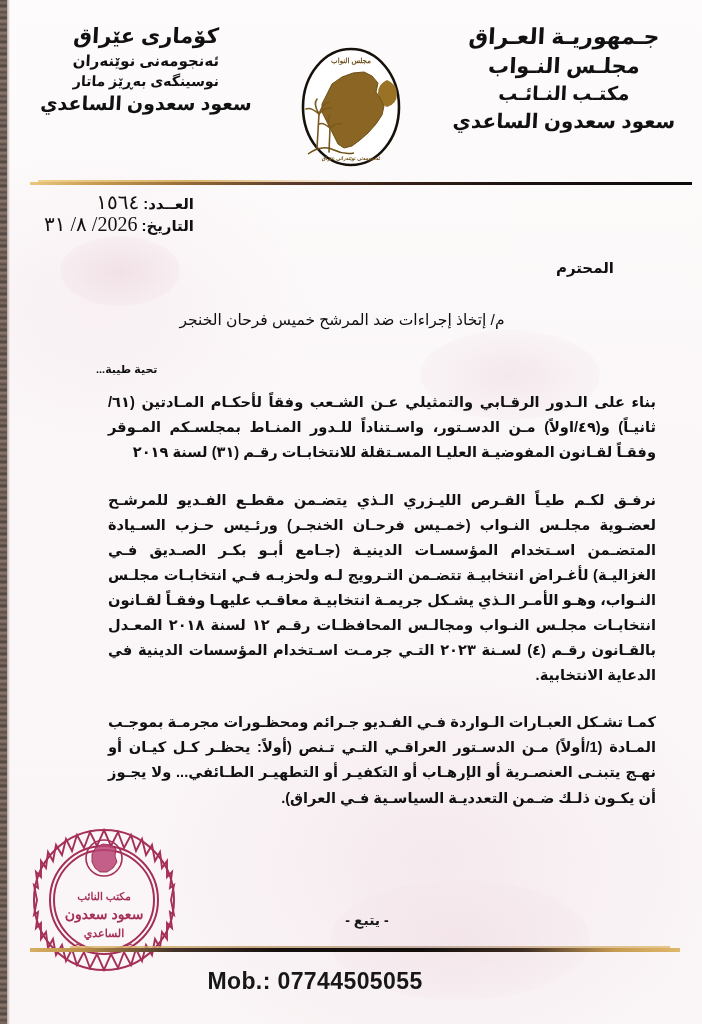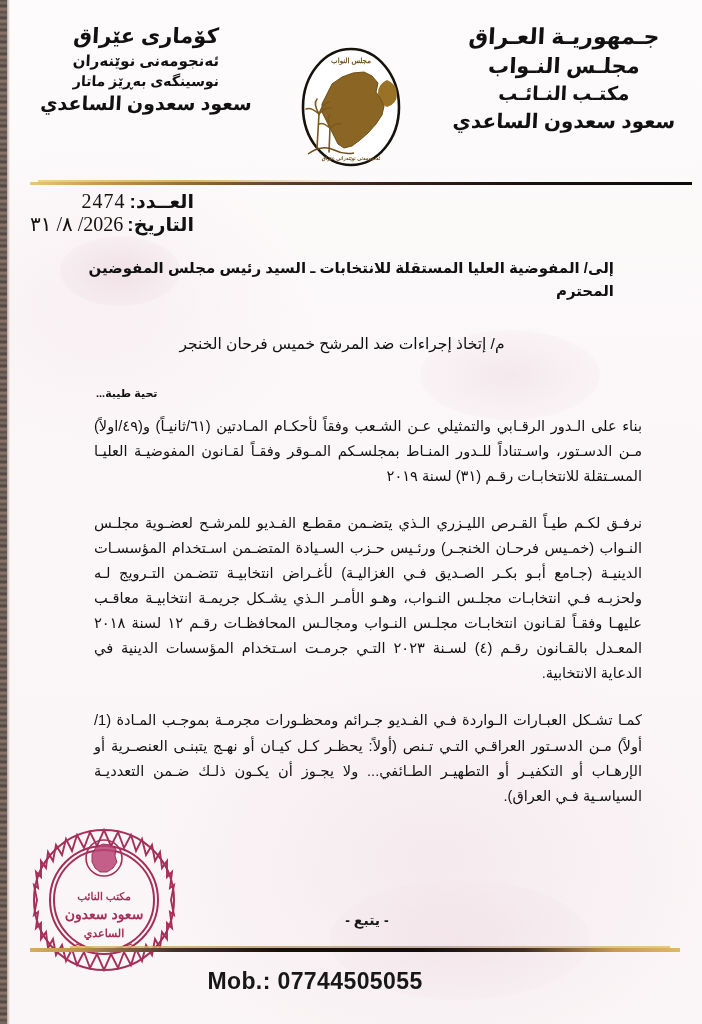--- a/index.html
+++ b/index.html
@@ -125,21 +125,21 @@
   .meta-row {
     position: absolute;
     display: flex;
     align-items: baseline;
     gap: 4px;
     direction: rtl;
   }
   .meta-num  { top: 0px;  right: 508px; }
   .meta-date { top: 22px; right: 508px; }
   .meta-label {
-    font-size: 19px;
+    font-size: 15px;
     font-weight: 700;
     color: #111;
     letter-spacing: -0.3px;
     white-space: nowrap;
   }
   .meta-value {
     font-family: "Liberation Serif", "DejaVu Serif", serif;
     font-size: 20px;
     font-weight: 400;
     color: #15110f;
@@ -182,23 +182,22 @@
     margin-right: 0;
     width: 560px;
     text-align: left;
     font-size: 11px;
     font-weight: 700;
     color: #111;
   }
   .para {
     margin-top: 16px;
     width: 548px;
-    margin-right: 14px;
     font-size: 14.6px;
-    font-weight: 400;
+    font-weight: 700;
     line-height: 1.72;
     color: #111;
     text-align: justify;
     text-justify: inter-word;
     letter-spacing: -0.1px;
   }
   .para.p1 { margin-top: 14px; }
   .para.p2 { margin-top: 22px; }
   .para.p3 { margin-top: 22px; }
 
@@ -301,32 +300,31 @@
         <text x="59" y="124" text-anchor="middle" font-family="'Liberation Sans', sans-serif" font-size="5.2" font-weight="700" fill="#6d4f18">ئه‌نجومه‌نی نوێنه‌رانی عێراق</text>
       </svg>
     </div>
   </div>
 
   <div class="rule-top"></div>
 
   <div class="meta">
     <div class="meta-row meta-num">
       <span class="meta-label">العــدد:</span>
-      <span class="meta-value">2474</span>
+      <span class="meta-value">١٥٦٤</span>
     </div>
     <div class="meta-row meta-date">
       <span class="meta-label">التاريخ:</span>
       <span class="meta-value">2026/ ٨/ ٣١</span>
     </div>
   </div>
 
   <div class="body">
 
     <div class="to-block">
-      <span>إلى/ المفوضية العليا المستقلة للانتخابات ـ السيد رئيس مجلس المفوضين</span>
       <span class="second">المحترم</span>
     </div>
 
     <div class="subject">م/ إتخاذ إجراءات ضد المرشح خميس فرحان الخنجر</div>
 
     <div class="greeting">تحية طيبة...</div>
 
     <p class="para p1">بناء على الـدور الرقـابي والتمثيلي عـن الشـعب وفقاً لأحكـام المـادتين (٦١/ثانيـاً) و(٤٩/اولاً) مـن الدسـتور، واسـتناداً للـدور المنـاط بمجلسـكم المـوقر وفقـاً لقـانون المفوضيـة العليـا المسـتقلة للانتخابـات رقـم (٣١) لسنة ٢٠١٩</p>
     <p class="para p2">نرفـق لكـم طيـاً القـرص الليـزري الـذي يتضـمن مقطـع الفـديو للمرشـح لعضـوية مجلـس النـواب (خمـيس فرحـان الخنجـر) ورئـيس حـزب السـيادة المتضـمن اسـتخدام المؤسسـات الدينيـة (جـامع أبـو بكـر الصـديق فـي الغزاليـة) لأغـراض انتخابيـة تتضـمن التـرويج لـه ولحزبـه فـي انتخابـات مجلـس النـواب، وهـو الأمـر الـذي يشـكل جريمـة انتخابيـة معاقـب عليهـا وفقـاً لقـانون انتخابـات مجلـس النـواب ومجالـس المحافظـات رقـم ١٢ لسنة ٢٠١٨ المعـدل بالقـانون رقـم (٤) لسـنة ٢٠٢٣ التـي جرمـت اسـتخدام المؤسسات الدينية في الدعاية الانتخابية.</p>
     <p class="para p3">كمـا تشـكل العبـارات الـواردة فـي الفـديو جـرائم ومحظـورات مجرمـة بموجـب المـادة (1/أولاً) مـن الدسـتور العراقـي التـي تـنص (أولاً: يحظـر كـل كيـان أو نهـج يتبنـى العنصـرية أو الإرهـاب أو التكفيـر أو التطهيـر الطـائفي... ولا يجـوز أن يكـون ذلـك ضـمن التعدديـة السياسـية فـي العراق).</p>

